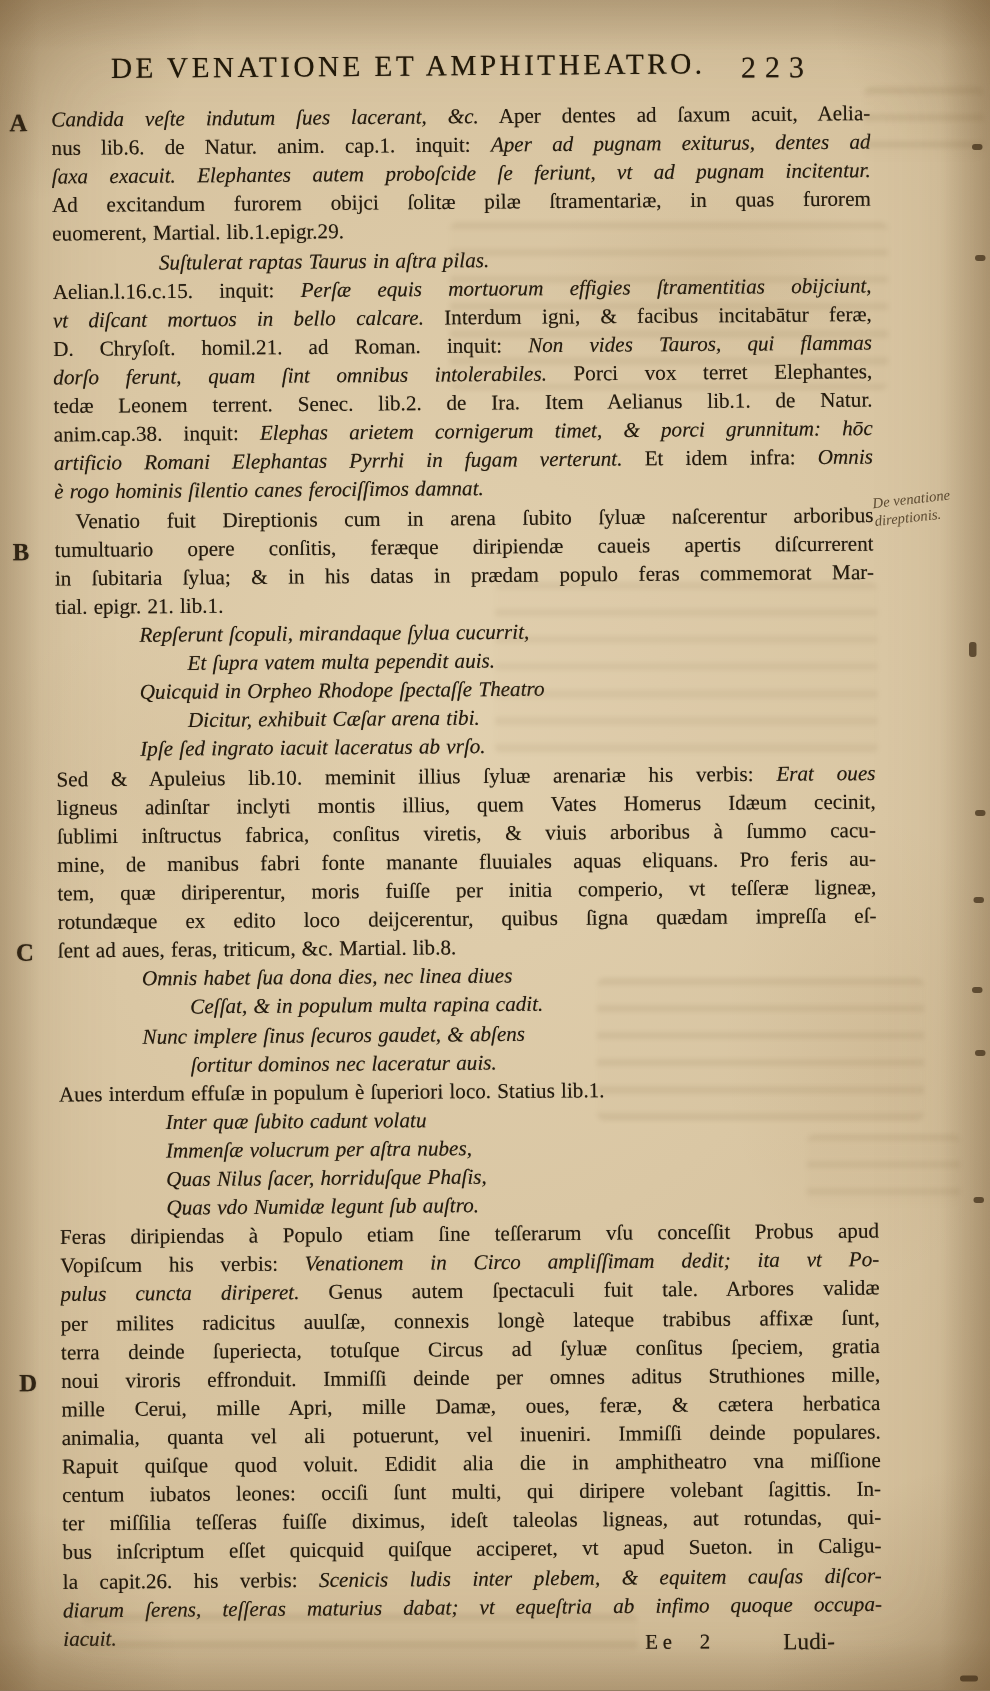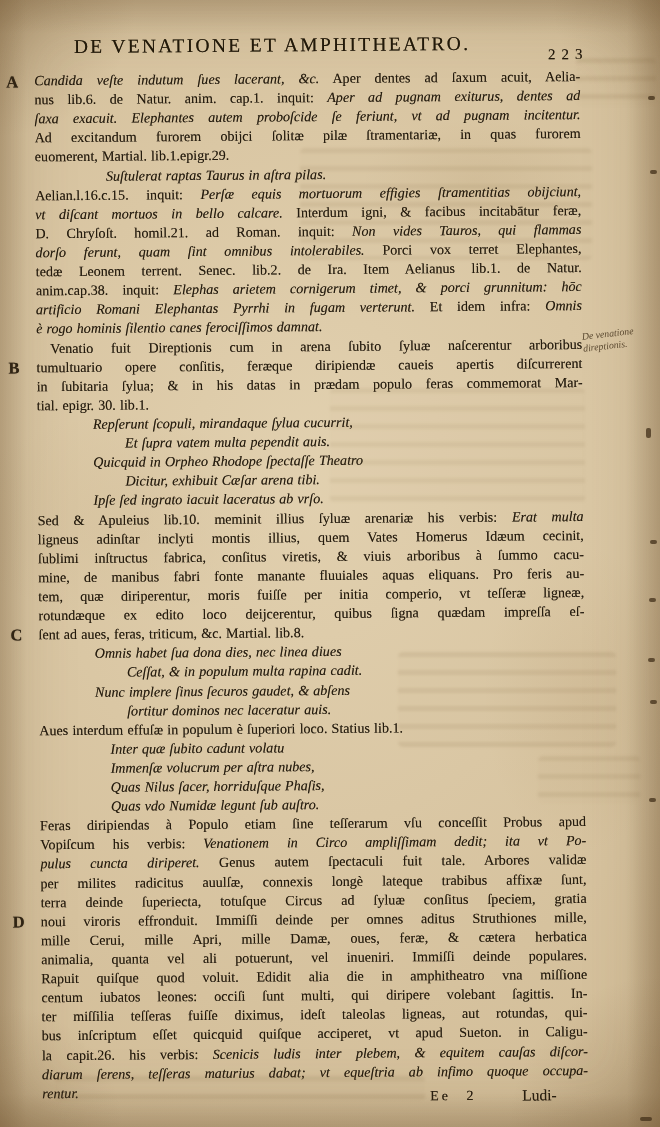--- a/index.html
+++ b/index.html
@@ -25,24 +25,23 @@
     box-shadow: inset 0 0 70px rgba(100,74,40,.38);
   }
   .tilt { position:absolute; inset:0; transform:rotate(-0.45deg); transform-origin:50% 50%; }
 
   .header-title {
     position:absolute; left:78px; top:34px;
     font-size:19.5px; letter-spacing:2.3px; white-space:nowrap;
     color:#201809; text-shadow:0 0 .6px rgba(32,24,9,.65);
   }
   .page-number {
-    position:absolute; left:552px; top:36px;
-    font-size:15px; letter-spacing:6px; color:#241b0e;
+    position:absolute; left:498px; top:36px;
+    font-size:20px; letter-spacing:6px; color:#241b0e;
     text-shadow:0 0 .5px rgba(36,27,14,.6);
-    margin-top:12px;
   }
 
   .text-block { position:absolute; left:38px; top:69px; width:546px; }
   .line {
     height:19.12px; line-height:19.12px; font-size:14.1px;
     overflow:hidden; word-spacing:.6px;
     text-shadow:0 0 .45px rgba(36,27,14,.55);
   }
   .line.prose  { text-align:justify; text-align-last:justify; }
   .line.indent { text-align:justify; text-align-last:justify; text-indent:14px; }
@@ -124,27 +123,27 @@
         <div class="line prose"><span class="it">vt diſcant mortuos in bello calcare.</span><span class="ro"> Interdum igni, &amp; facibus incitabātur feræ,</span></div>
         <div class="line prose"><span class="ro">D. Chryſoſt. homil.21. ad Roman. inquit: </span><span class="it">Non vides Tauros, qui flammas</span></div>
         <div class="line prose"><span class="it">dorſo ferunt, quam ſint omnibus intolerabiles.</span><span class="ro"> Porci vox terret Elephantes,</span></div>
         <div class="line prose"><span class="ro">tedæ Leonem terrent. Senec. lib.2. de Ira. Item Aelianus lib.1. de Natur.</span></div>
         <div class="line prose"><span class="ro">anim.cap.38. inquit: </span><span class="it">Elephas arietem cornigerum timet, &amp; porci grunnitum: hōc</span></div>
         <div class="line prose"><span class="it">artificio Romani Elephantas Pyrrhi in fugam verterunt.</span><span class="ro"> Et idem infra: </span><span class="it">Omnis</span></div>
         <div class="line end"><span class="it">è rogo hominis ſilentio canes ferociſſimos damnat.</span></div>
         <div class="line indent"><span class="ro">Venatio fuit Direptionis cum in arena ſubito ſyluæ naſcerentur arboribus</span></div>
         <div class="line prose"><span class="ro">tumultuario opere conſitis, feræque diripiendæ caueis apertis diſcurrerent</span></div>
         <div class="line prose"><span class="ro">in ſubitaria ſylua; &amp; in his datas in prædam populo feras commemorat Mar-</span></div>
-        <div class="line end"><span class="ro">tial. epigr. 30. lib.1.</span></div>
+        <div class="line end"><span class="ro">tial. epigr. 21. lib.1.</span></div>
         <div class="line v1"><span class="it">Repſerunt ſcopuli, mirandaque ſylua cucurrit,</span></div>
         <div class="line v2"><span class="it">Et ſupra vatem multa pependit auis.</span></div>
         <div class="line v1"><span class="it">Quicquid in Orpheo Rhodope ſpectaſſe Theatro</span></div>
         <div class="line v2"><span class="it">Dicitur, exhibuit Cæſar arena tibi.</span></div>
         <div class="line v1"><span class="it">Ipſe ſed ingrato iacuit laceratus ab vrſo.</span></div>
-        <div class="line prose"><span class="ro">Sed &amp; Apuleius lib.10. meminit illius ſyluæ arenariæ his verbis: </span><span class="it">Erat multa</span></div>
+        <div class="line prose"><span class="ro">Sed &amp; Apuleius lib.10. meminit illius ſyluæ arenariæ his verbis: </span><span class="it">Erat oues</span></div>
         <div class="line prose"><span class="ro">ligneus adinſtar inclyti montis illius, quem Vates Homerus Idæum cecinit,</span></div>
         <div class="line prose"><span class="ro">ſublimi inſtructus fabrica, conſitus viretis, &amp; viuis arboribus à ſummo cacu-</span></div>
         <div class="line prose"><span class="ro">mine, de manibus fabri fonte manante fluuiales aquas eliquans. Pro feris au-</span></div>
         <div class="line prose"><span class="ro">tem, quæ diriperentur, moris fuiſſe per initia comperio, vt teſſeræ ligneæ,</span></div>
         <div class="line prose"><span class="ro">rotundæque ex edito loco deijcerentur, quibus ſigna quædam impreſſa eſ-</span></div>
         <div class="line end"><span class="ro">ſent ad aues, feras, triticum, &amp;c. Martial. lib.8.</span></div>
         <div class="line v1"><span class="it">Omnis habet ſua dona dies, nec linea diues</span></div>
         <div class="line v2"><span class="it">Ceſſat, &amp; in populum multa rapina cadit.</span></div>
         <div class="line v1"><span class="it">Nunc implere ſinus ſecuros gaudet, &amp; abſens</span></div>
         <div class="line v2"><span class="it">ſortitur dominos nec laceratur auis.</span></div>
@@ -160,21 +159,21 @@
         <div class="line prose"><span class="ro">terra deinde ſuperiecta, totuſque Circus ad ſyluæ conſitus ſpeciem, gratia</span></div>
         <div class="line prose"><span class="ro">noui viroris effronduit. Immiſſi deinde per omnes aditus Struthiones mille,</span></div>
         <div class="line prose"><span class="ro">mille Cerui, mille Apri, mille Damæ, oues, feræ, &amp; cætera herbatica</span></div>
         <div class="line prose"><span class="ro">animalia, quanta vel ali potuerunt, vel inueniri. Immiſſi deinde populares.</span></div>
         <div class="line prose"><span class="ro">Rapuit quiſque quod voluit. Edidit alia die in amphitheatro vna miſſione</span></div>
         <div class="line prose"><span class="ro">centum iubatos leones: occiſi ſunt multi, qui diripere volebant ſagittis. In-</span></div>
         <div class="line prose"><span class="ro">ter miſſilia teſſeras fuiſſe diximus, ideſt taleolas ligneas, aut rotundas, qui-</span></div>
         <div class="line prose"><span class="ro">bus inſcriptum eſſet quicquid quiſque acciperet, vt apud Sueton. in Caligu-</span></div>
         <div class="line prose"><span class="ro">la capit.26. his verbis: </span><span class="it">Scenicis ludis inter plebem, &amp; equitem cauſas diſcor-</span></div>
         <div class="line prose"><span class="it">diarum ſerens, teſſeras maturius dabat; vt equeſtria ab infimo quoque occupa-</span></div>
-        <div class="line end"><span class="it">rentur.</span></div>
+        <div class="line end"><span class="it">iacuit.</span></div>
       </div>
 
     <div class="margin-note">De venatione direptionis.</div>
 
     <div class="footer-sig">Ee 2</div>
     <div class="footer-catch">Ludi-</div>
   </div>
 
   <div class="smudge sm-1"></div>
   <div class="smudge sm-2"></div>

